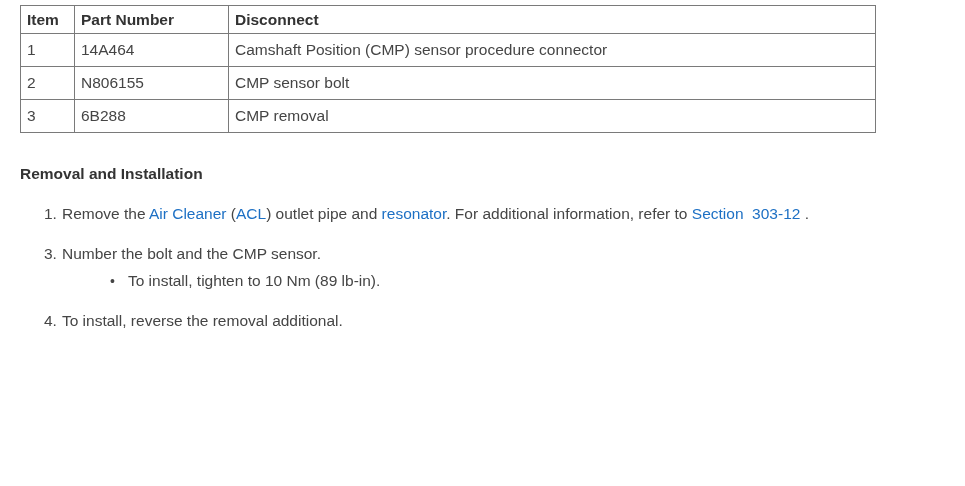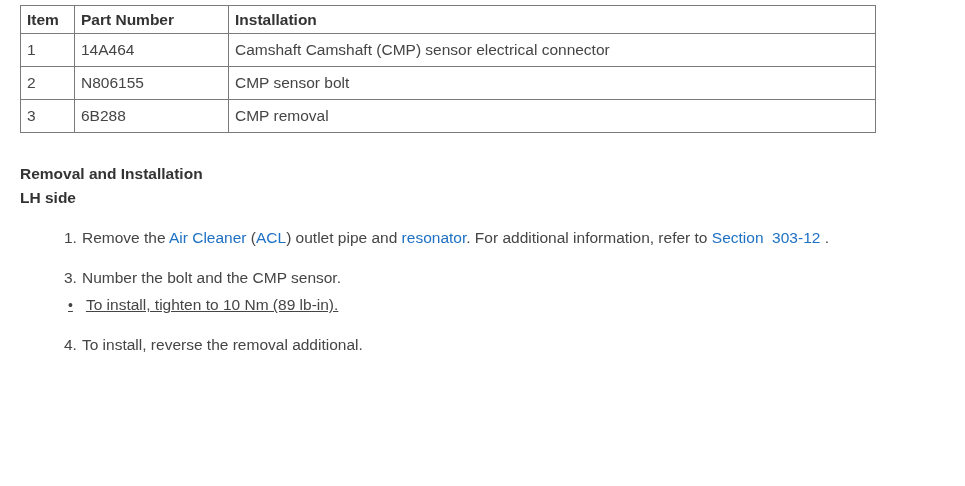--- a/index.html
+++ b/index.html
@@ -40,32 +40,31 @@
   .col-desc { width: 647px; }
   .heading {
     font-size: 15.5px;
     font-weight: bold;
     color: #333333;
     margin: 6px 0 0 0;
     line-height: 18px;
   }
   .heading.first { margin-top: 32px; }
   .step {
-    margin: 22px 0 0 44px;
+    margin: 22px 0 0 24px;
     font-size: 15.5px;
     color: #454545;
     line-height: 18px;
   }
   .step-num { margin-right: 5px; }
   .bullet {
-    margin: 9px 0 0 48px;
+    margin: 9px 0 0 90px;
     font-size: 15.5px;
     color: #454545;
     line-height: 18px;
-    text-decoration: underline;
   }
   .bullet-marker {
     margin-right: 13px;
     font-size: 14px;
   }
   .link {
     color: #1d70c4;
     cursor: pointer;
     text-decoration: none;
   }
@@ -79,45 +78,44 @@
   <table class="parts-table">
     <colgroup>
       <col class="col-item">
         <col class="col-part">
         <col class="col-desc">
     </colgroup>
     <thead>
       <tr>
         <th>Item</th>
         <th>Part Number</th>
-        <th>Installation</th>
+        <th>Disconnect</th>
       </tr>
     </thead>
     <tbody>
       <tr>
         <td>1</td>
         <td>14A464</td>
-        <td>Camshaft Camshaft (CMP) sensor electrical connector</td>
+        <td>Camshaft Position (CMP) sensor procedure connector</td>
       </tr>
       <tr>
         <td>2</td>
         <td>N806155</td>
         <td>CMP sensor bolt</td>
       </tr>
       <tr>
         <td>3</td>
         <td>6B288</td>
         <td>CMP removal</td>
       </tr>
     </tbody>
   </table>
 
   <div class="heading first">Removal and Installation</div>
 
-  <div class="heading">LH side</div>
 
   <div class="step"><span class="step-num">1.</span><span><span>Remove the </span><span class="link">Air Cleaner</span><span> (</span><span class="link">ACL</span><span>) outlet pipe and </span><span class="link">resonator</span><span>. For additional information, refer to </span><span class="link ws-pre">Section  303-12</span><span class="ws-pre"> .</span></span></div>
 
 
 
   <div class="step"><span class="step-num">3.</span><span>Number the bolt and the CMP sensor.</span></div>
   <div class="bullet"><span class="bullet-marker">•</span><span>To install, tighten to 10 Nm (89 lb-in).</span></div>
 
   <div class="step"><span class="step-num">4.</span><span>To install, reverse the removal additional.</span></div>
 

